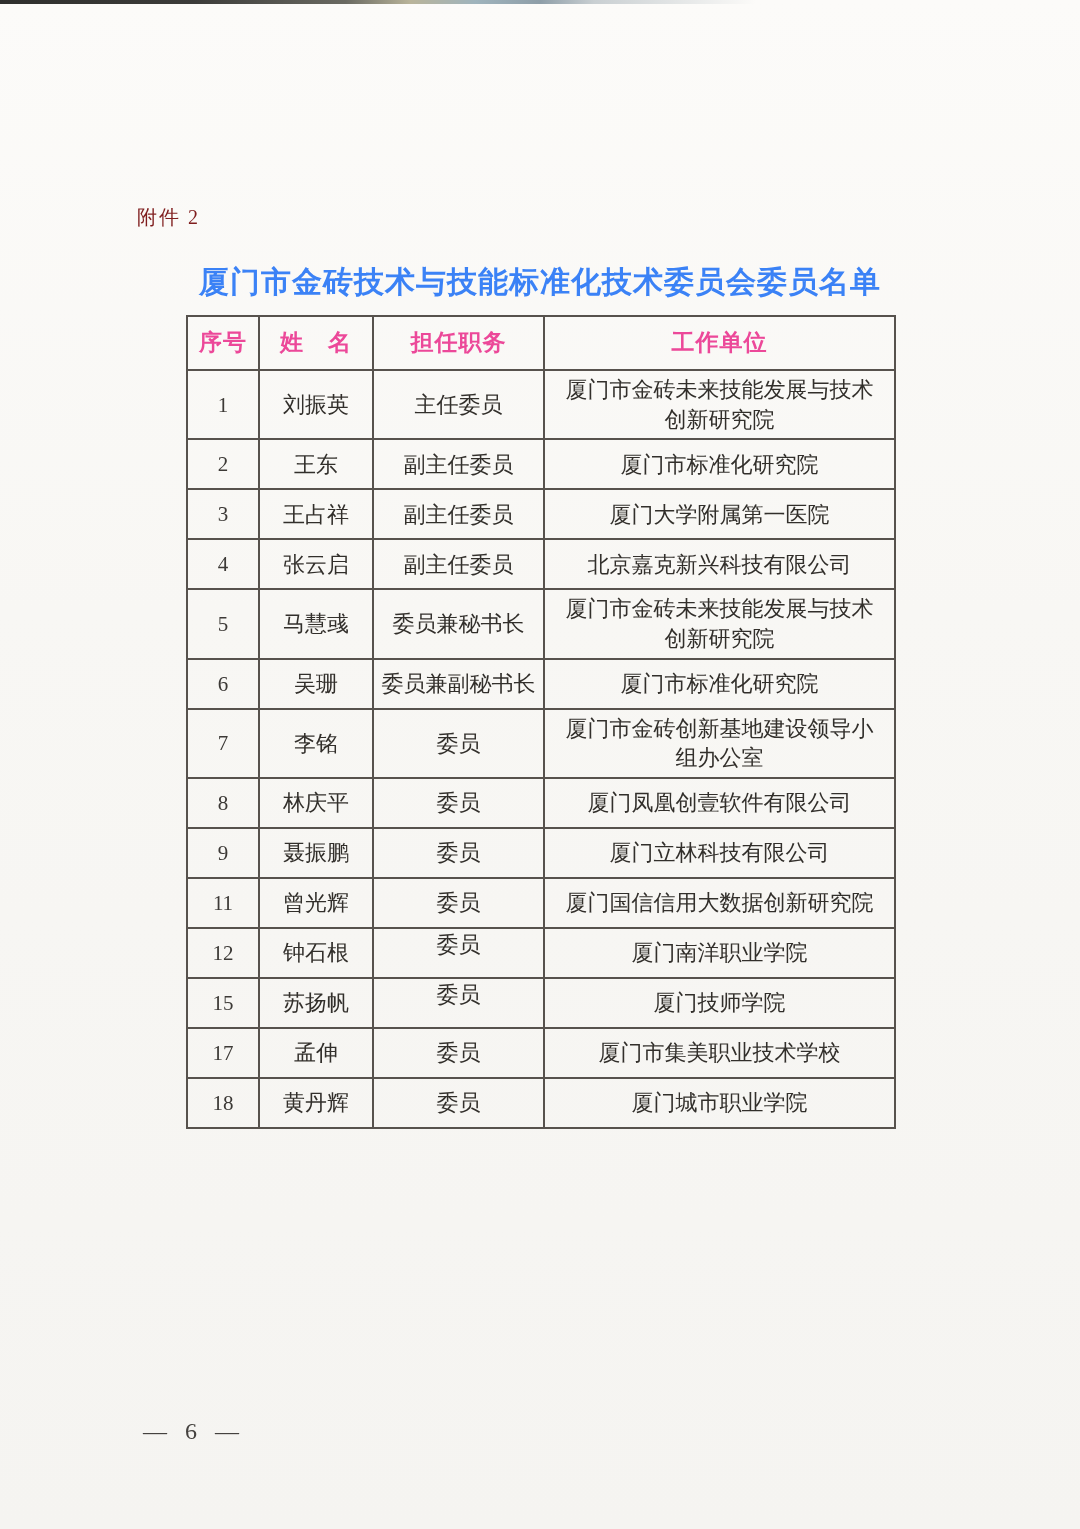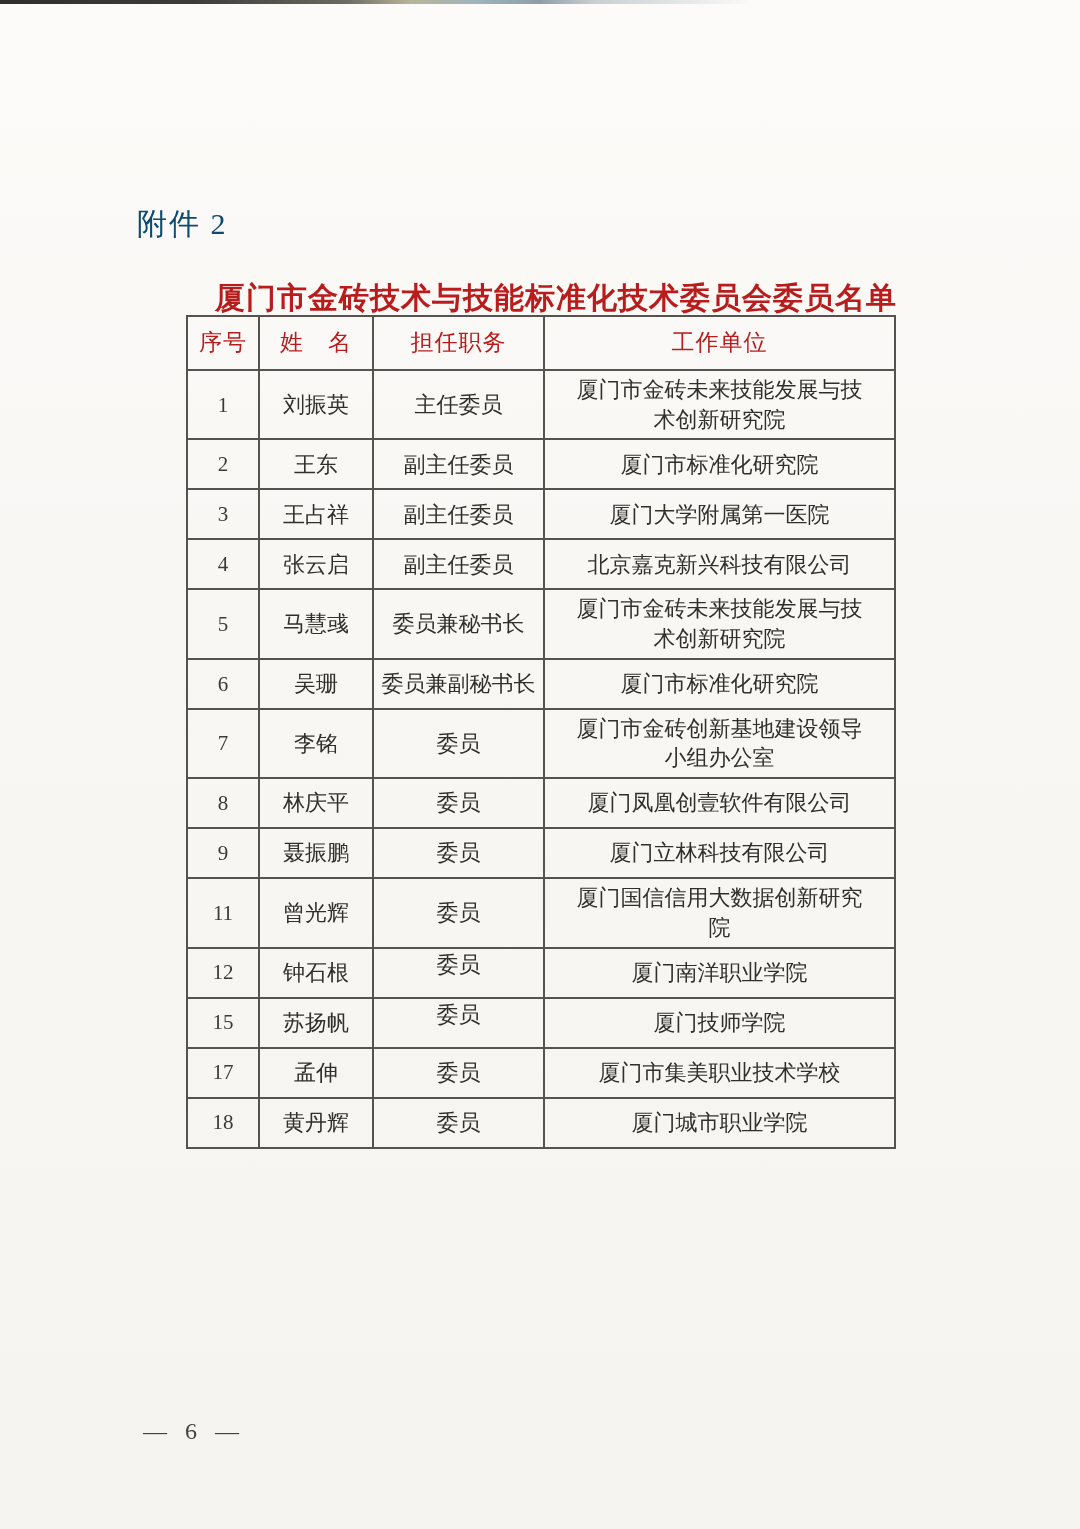--- a/index.html
+++ b/index.html
@@ -26,35 +26,35 @@
     width: 100%;
     height: 4px;
     background: linear-gradient(90deg,
       #2f2f2d 0%, #3c3c3a 18%, #6a6a62 32%, #b9b49a 38%,
       #9fb4bd 44%, #8e9ea8 50%, #c9cfd2 55%, rgba(220,220,218,0) 70%);
   }
   .attachment {
     position: absolute;
     top: 204px;
     left: 137px;
-    font-size: 30px;
+    font-size: 20px;
     letter-spacing: 2px;
-    color: #0c4a6e;
+    color: #7f1d1d;
   }
   .title {
     position: absolute;
     top: 262px;
     left: 186px;
     width: 708px;
-    margin: 16px;
+    margin: 0;
     text-align: center;
     font-size: 30px;
     font-weight: bold;
     letter-spacing: 1px;
-    color: #b91c1c;
+    color: #3b82f6;
   }
   table.committee {
     position: absolute;
     top: 315px;
     left: 186px;
     width: 708px;
     border-collapse: collapse;
     table-layout: fixed;
   }
   table.committee col.c1 { width: 72px; }
@@ -66,29 +66,29 @@
     border: 2px solid #57524d;
     text-align: center;
     vertical-align: middle;
     padding: 4px 6px;
     font-size: 22px;
     line-height: 1.35;
     color: #322f2b;
   }
   table.committee thead th {
     height: 44px;
-    font-weight: normal;
+    font-weight: bold;
     font-size: 23px;
     letter-spacing: 1px;
-    color: #b91c1c;
+    color: #ec4899;
     border-radius: 19px;
   }
   table.committee tbody tr { height: 50px; }
   table.committee td.c-no { font-size: 21px; color: #3c3936; }
-  table.committee td.c-unit { padding: 4px 24px; }
+  table.committee td.c-unit { padding: 4px 14px; }
   
   table.committee tbody tr:nth-child(11) td.c-pos,
   table.committee tbody tr:nth-child(12) td.c-pos {
     vertical-align: top;
     padding-top: 1px;
   }
   .page-number {
     position: absolute;
     top: 1418px;
     left: 143px;

